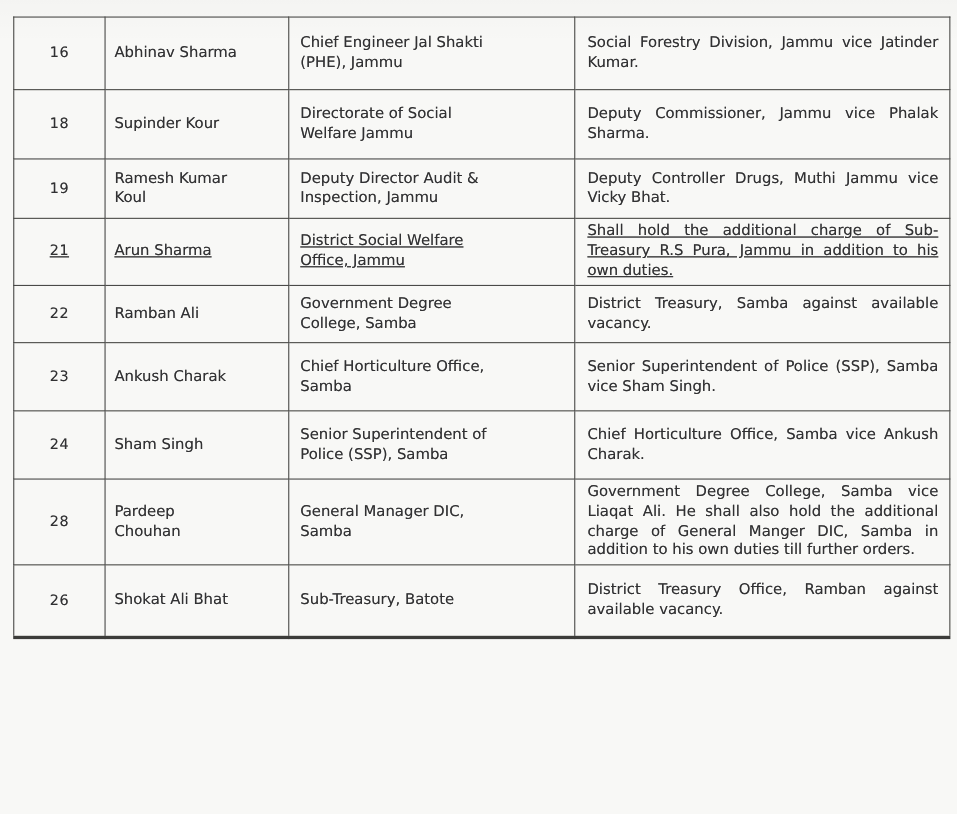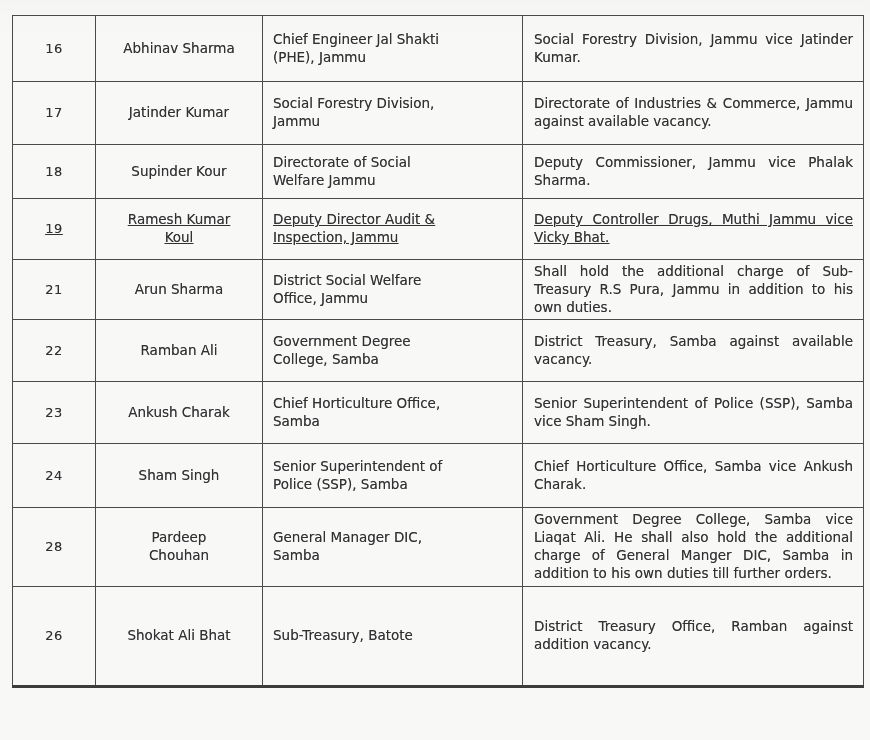--- a/index.html
+++ b/index.html
@@ -45,21 +45,20 @@
   col.c2{width:167px;}
   col.c3{width:260px;}
   col.c4{width:341px;}
 
   td.sno{
     text-align:center;
     font-size:13px;
     letter-spacing:0.5px;
   }
   td.name{
-    text-align:center;
     white-space:pre-line;
     padding:2px 8px;
   }
   td.from{
     text-align:left;
     white-space:pre-line;
     padding:2px 10px;
   }
   td.to{
     text-align:justify;
@@ -92,27 +91,20 @@
     </colgroup>
     <tbody id="table-body">
   <tr>
     <td class="sno">16</td>
     <td class="name">Abhinav Sharma</td>
     <td class="from">Chief Engineer Jal Shakti
 (PHE), Jammu</td>
     <td class="to">Social Forestry Division, Jammu vice Jatinder Kumar.</td>
   </tr>
 
-  <tr>
-    <td class="sno">17</td>
-    <td class="name">Jatinder Kumar</td>
-    <td class="from">Social Forestry Division,
-Jammu</td>
-    <td class="to">Directorate of Industries &amp; Commerce, Jammu against available vacancy.</td>
-  </tr>
 
   <tr>
     <td class="sno">18</td>
     <td class="name">Supinder Kour</td>
     <td class="from">Directorate of Social
 Welfare Jammu</td>
     <td class="to">Deputy Commissioner, Jammu vice Phalak Sharma.</td>
   </tr>
 
   <tr>
@@ -163,17 +155,17 @@
 Chouhan</td>
     <td class="from">General Manager DIC,
 Samba</td>
     <td class="to">Government Degree College, Samba vice Liaqat Ali. He shall also hold the additional charge of General Manger DIC, Samba in addition to his own duties till further orders.</td>
   </tr>
 
   <tr>
     <td class="sno">26</td>
     <td class="name">Shokat Ali Bhat</td>
     <td class="from">Sub-Treasury, Batote</td>
-    <td class="to">District Treasury Office, Ramban against addition vacancy.</td>
+    <td class="to">District Treasury Office, Ramban against available vacancy.</td>
   </tr>
 </tbody>
   </table>
 </div>
 
 </body></html>

